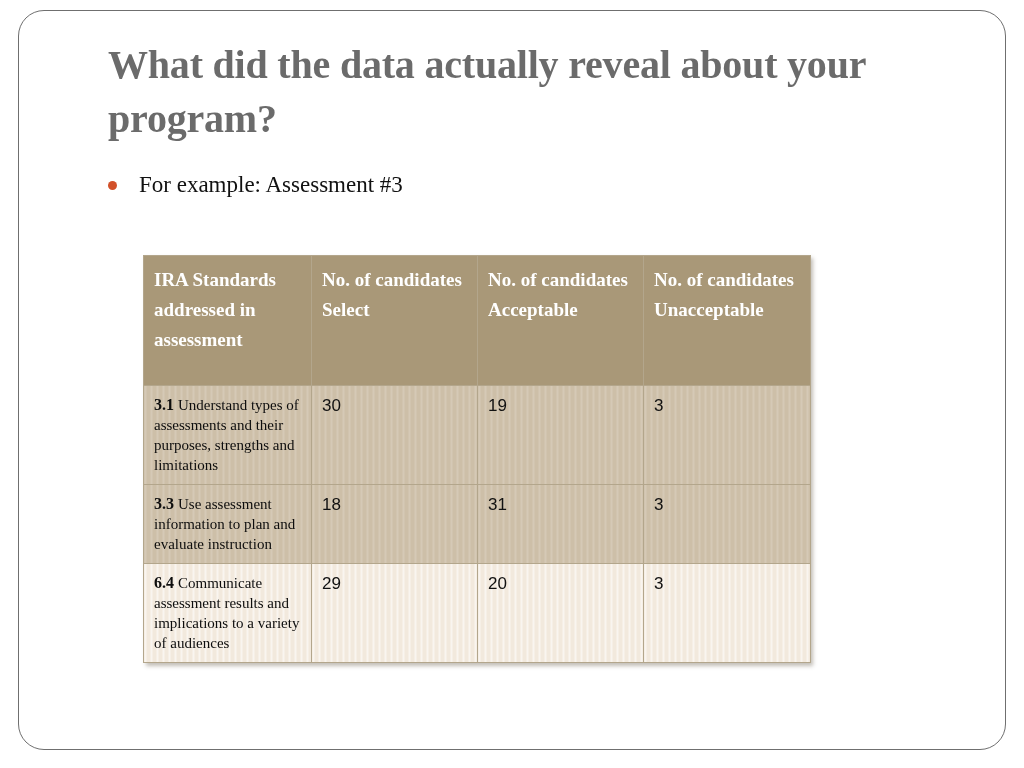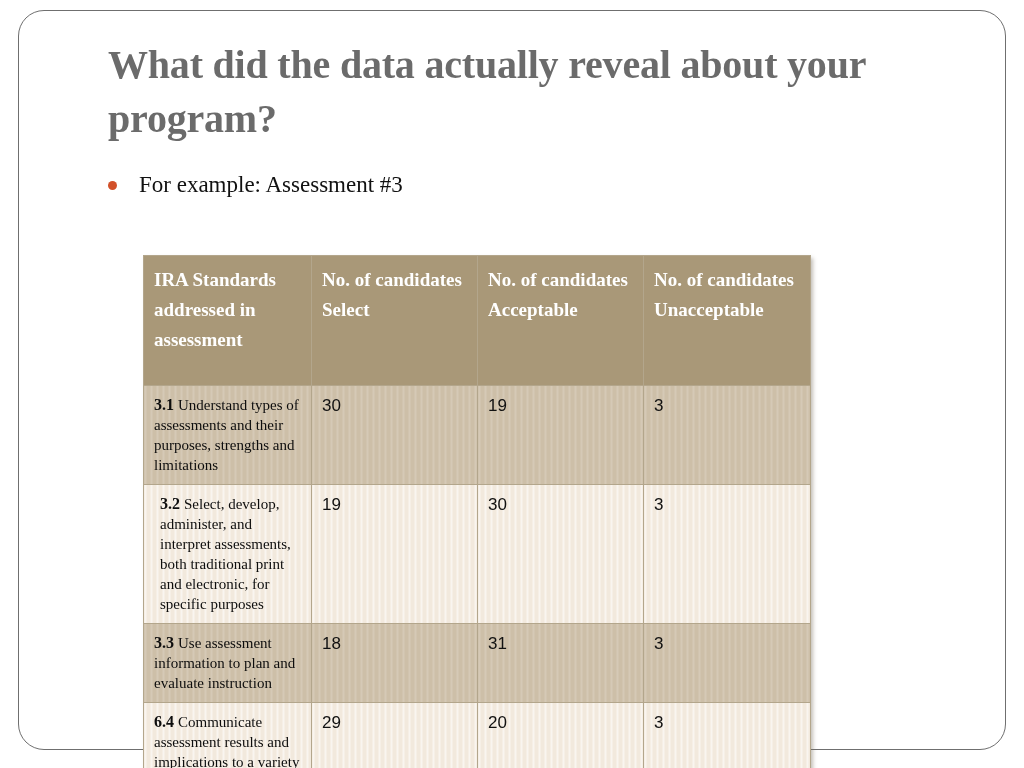--- a/index.html
+++ b/index.html
@@ -190,29 +190,20 @@
     <tbody>
       <tr class="row-dark r1">
         <td class="std-cell">
           <span class="std-num">3.1 </span>
           <span class="std-desc">Understand types of assessments and their purposes, strengths and limitations</span>
         </td>
         <td class="num-cell">30</td>
         <td class="num-cell">19</td>
         <td class="num-cell">3</td>
       </tr>
-      <tr class="row-light r2">
-        <td class="std-cell indented">
-          <span class="std-num">3.2 </span>
-          <span class="std-desc">Select, develop, administer, and interpret assessments, both traditional print and electronic, for specific purposes</span>
-        </td>
-        <td class="num-cell">19</td>
-        <td class="num-cell">30</td>
-        <td class="num-cell">3</td>
-      </tr>
       <tr class="row-dark r3">
         <td class="std-cell">
           <span class="std-num">3.3 </span>
           <span class="std-desc">Use assessment information to plan and evaluate instruction</span>
         </td>
         <td class="num-cell">18</td>
         <td class="num-cell">31</td>
         <td class="num-cell">3</td>
       </tr>
       <tr class="row-light r4">

